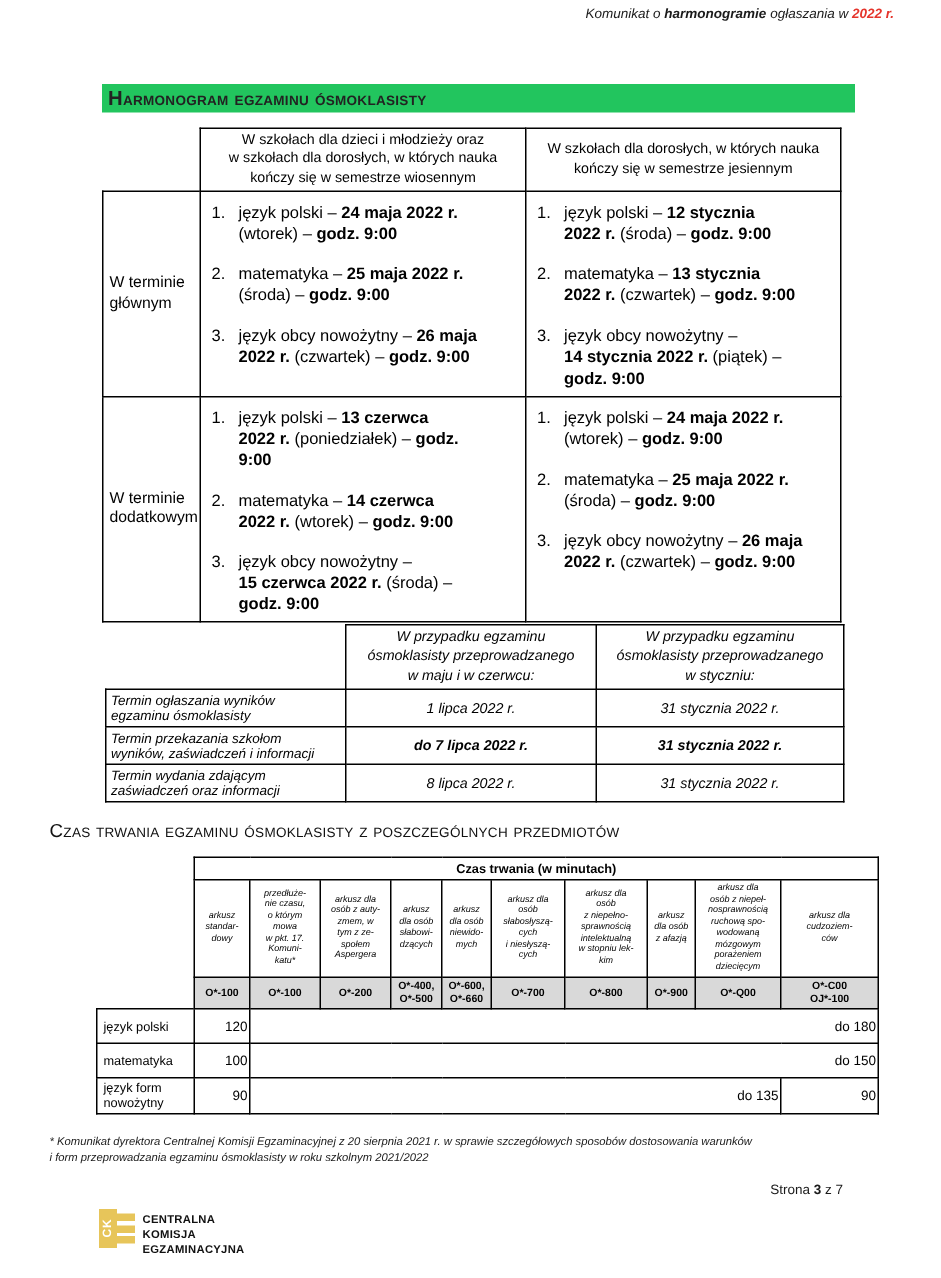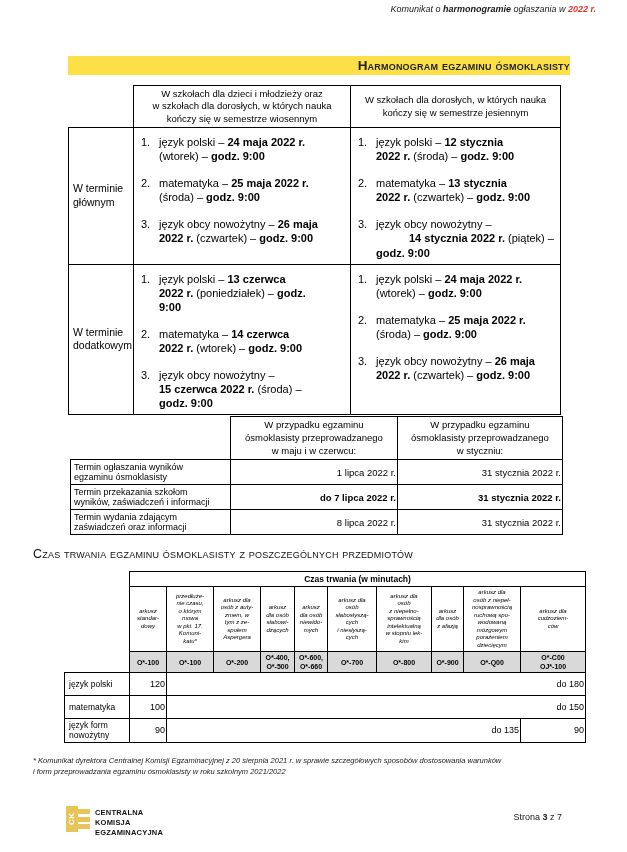--- a/index.html
+++ b/index.html
@@ -9,69 +9,69 @@
   }
   
   .header-note{position:absolute;top:4px;right:31px;font-size:9px;font-style:italic;color:#1a1a1a;}
   
   .e8{position:absolute;left:68px;top:19px;display:flex;align-items:center;}
   .e8-mark{font-weight:bold;font-size:26px;line-height:26px;letter-spacing:-1px;}
   .e8-e{color:#47a447;}
   .e8-8{color:#fff;-webkit-text-stroke:1.6px #47a447;}
   .e8-text{margin-left:6px;font-weight:bold;font-size:10px;line-height:1.12;color:#111;}
   
-  .title-bar{position:absolute;left:68px;top:56px;width:502px;height:19px;background:#fde047;
-    display:flex;align-items:center;padding-left:4px;box-sizing:border-box;justify-content:flex-end;}
+  .title-bar{position:absolute;left:68px;top:56px;width:502px;height:19px;background:#22c55e;
+    display:flex;align-items:center;padding-left:4px;box-sizing:border-box;}
   .title-bar span{font-variant:small-caps;font-weight:bold;font-size:13.5px;color:#222;letter-spacing:.2px;}
   
   table{border-collapse:collapse;table-layout:fixed;}
   td{box-sizing:border-box;}
   .noborder{border:none !important;}
   
   .t1{position:absolute;left:68px;top:85px;width:492px;}
   .t1 td{border:1px solid #000;}
   .t1 tr.hh{height:40px;}
   .t1 tr.r1{height:123px;}
   .t1 tr.r2{height:145px;}
   .t1 .th{font-size:9.5px;text-align:center;vertical-align:middle;white-space:pre-line;line-height:1.3;padding:2px 6px;}
   .rowlabel{font-size:10.5px;padding:2px 2px 2px 4px;vertical-align:middle;white-space:pre-line;line-height:1.3;}
   .listcell{vertical-align:top;padding:7px 5px 4px 7px;font-size:11px;line-height:1.28;}
   .num-item{display:flex;}
   .num-item + .num-item{margin-top:13px;}
   .num{flex:none;width:18px;}
   .item-body{white-space:pre-wrap;}
   
   .t2{position:absolute;left:70px;top:416px;width:492px;}
-  .t2 td{border:1px solid #000;font-size:9.5px;vertical-align:middle;}
+  .t2 td{border:1px solid #000;font-size:9.5px;vertical-align:middle;font-style:italic;}
   .t2 tr.hh{height:42px;}
   .t2 tr.rr{height:25px;}
   .t2 .th{text-align:center;white-space:pre-line;line-height:1.35;padding:2px;}
   .t2 .lbl{font-size:9px;padding:1px 3px;white-space:pre-line;line-height:1.2;}
-  .t2 .val{text-align:right;}
+  .t2 .val{text-align:center;}
   .t2 .boldrow{font-weight:bold;}
   
   .s2-title{position:absolute;left:33px;top:547px;font-variant:small-caps;font-size:12.5px;color:#111;letter-spacing:.2px;}
   
   .t3{position:absolute;left:64px;top:571px;width:521px;}
   .t3 td{border:1px solid #000;}
   .t3-top{font-weight:bold;font-size:8.5px;text-align:center;height:15px;vertical-align:middle;margin-top:34px;}
   .desc{font-style:italic;font-size:6px;text-align:center;vertical-align:middle;white-space:pre-line;line-height:1.25;padding:2px 0;height:64px;}
   .code{font-weight:bold;font-size:7px;text-align:center;vertical-align:middle;background:#d9d9d9;white-space:pre-line;line-height:1.3;height:20px;}
   .subj{font-size:8.5px;padding:1px 2px 1px 4px;white-space:pre-line;line-height:1.2;height:23px;vertical-align:middle;}
   .t3 .val,.t3 .spanv{font-size:9px;text-align:right;vertical-align:middle;height:23px;}
   
   .footnote{position:absolute;left:33px;top:756px;width:562px;font-size:7.5px;font-style:italic;line-height:1.45;white-space:pre-line;color:#1a1a1a;}
   
   .cke-logo{position:absolute;left:66px;top:806px;width:24px;height:26px;background:#e7c55a;display:flex;}
   .cke-ck{writing-mode:vertical-rl;transform:rotate(180deg);color:#fff;font-size:8px;font-weight:bold;
     letter-spacing:.5px;line-height:12px;text-align:center;width:12px;}
   .cke-bars{width:12px;background:#fff;display:flex;flex-direction:column;justify-content:space-between;padding:3px 0 3px 0;box-sizing:border-box;}
   .cke-bars i{display:block;height:5px;background:#e7c55a;}
   .footer-org{position:absolute;left:95px;top:808px;font-size:7.5px;font-weight:bold;line-height:1.3;letter-spacing:.2px;white-space:pre-line;color:#111;}
-  .page-num{position:absolute;top:812px;right:65px;font-size:9px;color:#1a1a1a;}
+  .page-num{position:absolute;top:788px;right:65px;font-size:9px;color:#1a1a1a;}
 </style>
 </head>
 <body>
 
 <div class="page">
 
   <div class="header-note"><span>Komunikat o </span><span style="font-weight: bold;">harmonogramie</span><span> ogłaszania w </span><span style="font-weight: bold; color: rgb(229, 52, 43);">2022 r.</span></div>
 
 
   <div class="title-bar">
@@ -120,21 +120,21 @@
 2022 r.</span><span> (środa) – </span><span style="font-weight: bold;">godz. 9:00</span></span>
             </div>
             <div class="num-item">
               <span class="num">2.</span>
               <span class="item-body"><span>matematyka – </span><span style="font-weight: bold;">13 stycznia
 2022 r.</span><span> (czwartek) – </span><span style="font-weight: bold;">godz. 9:00</span></span>
             </div>
             <div class="num-item">
               <span class="num">3.</span>
               <span class="item-body"><span>język obcy nowożytny –
-</span><span style="font-weight: bold; margin-left: 33px;">14 stycznia 2022 r.</span><span> (piątek) –
+</span><span style="font-weight: bold;">14 stycznia 2022 r.</span><span> (piątek) –
 </span><span style="font-weight: bold;">godz. 9:00</span></span>
             </div>
           </td>
     </tr>
     <tr class="r2">
       <td class="rowlabel">W terminie
 dodatkowym</td>
       <td class="listcell">
             <div class="num-item">
               <span class="num">1.</span>

